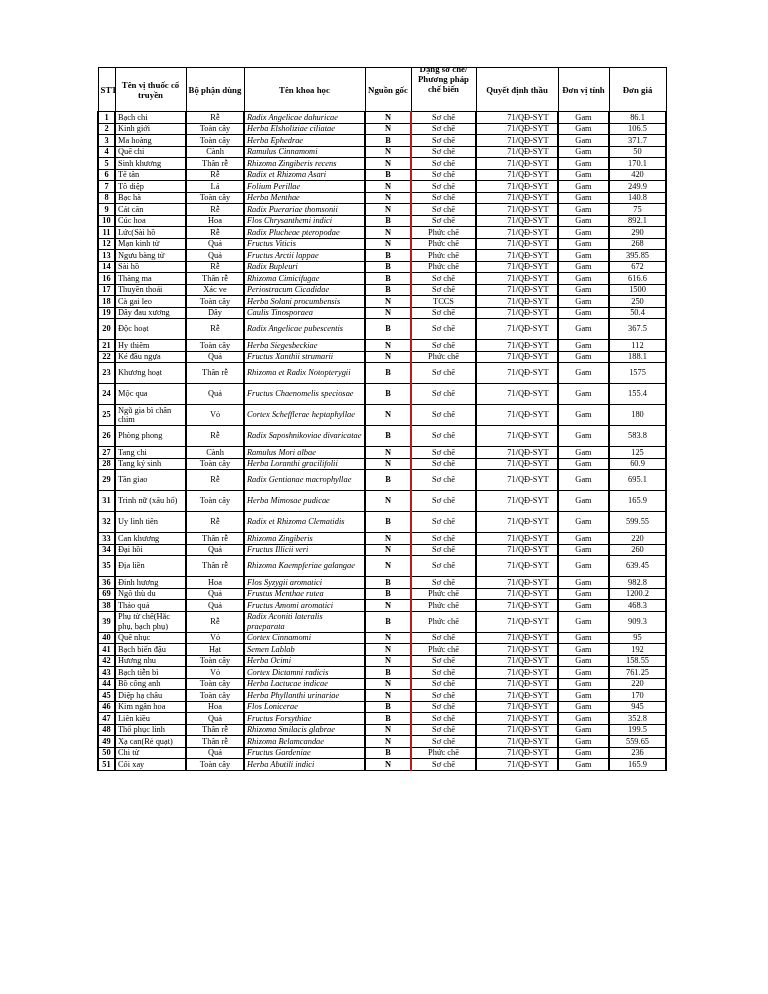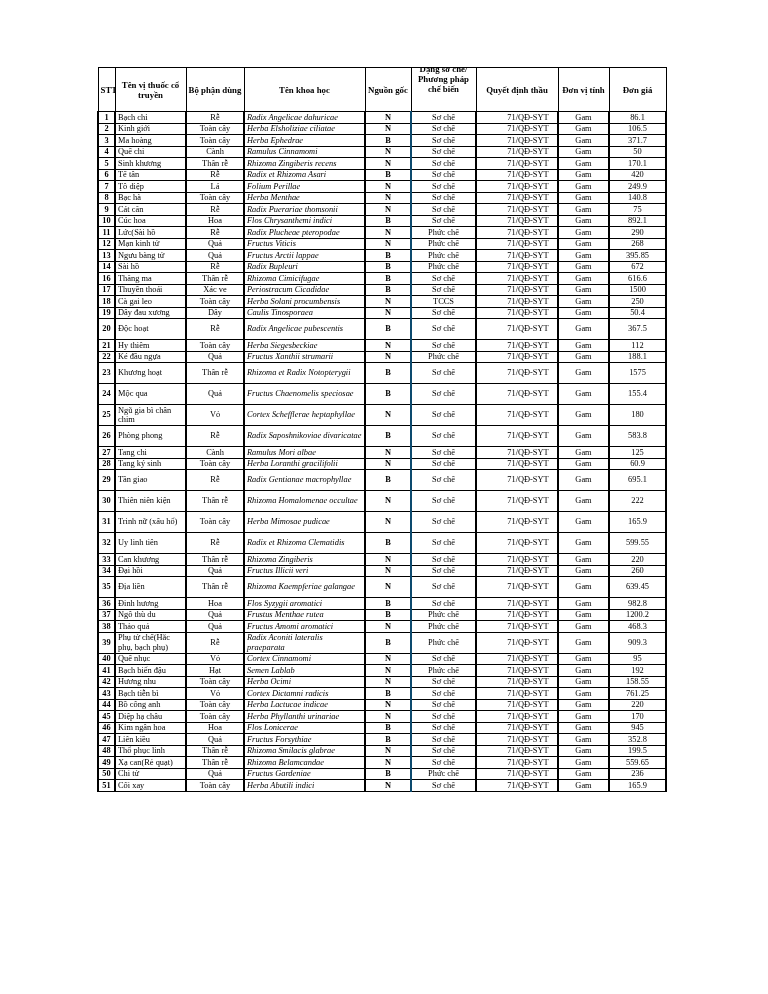--- a/index.html
+++ b/index.html
@@ -9,21 +9,21 @@
          table-layout:fixed; width:568px; }
   #tbl th, #tbl td { border:1px solid #000; padding:0 2px; font-size:8.4px;
          line-height:9.2px; vertical-align:middle; overflow:hidden; }
   #tbl th { font-weight:bold; text-align:center; height:43px; font-size:8.8px; line-height:10px;
             border:1.6px solid #000; }
   #tbl td.c-stt { text-align:center; font-weight:bold; border-left:2px solid #000; border-right:2px solid #000; }
   #tbl td.c-name { text-align:left; }
   #tbl td.c-part { text-align:center; border-left:2px solid #000; border-right:2px solid #000;margin-left:20px; }
   #tbl td.c-sci { text-align:left; font-style:italic; }
   #tbl td.c-src { text-align:center; font-weight:bold; border-left:2px solid #000; }
-  #tbl td.c-proc { text-align:center; border-left:2px solid #0c4a6e;margin-top:20px; }
+  #tbl td.c-proc { text-align:center; border-left:2px solid #b91c1c;margin-top:20px; }
   #tbl td.c-dec { text-align:center; border-left:2px solid #000;padding-left:24px; }
   #tbl td.c-unit { text-align:center; border-left:2px solid #000; }
   #tbl td.c-price { text-align:center; border-left:2px solid #000; border-right:2px solid #000; }
   #tbl tr.r1 td { height:10.5px; }
   #tbl tr.r2 td { height:20px; line-height:9.4px; }
   #tbl tr.thick td { border-bottom:1.8px solid #000; }
   .hdr-clip { display:block; height:43px; overflow:hidden; position:relative; }
   .hdr-clip span { position:absolute; left:0; right:0; top:-4px; }
 </style>
 </head>
@@ -361,31 +361,20 @@
         <td class="c-name">Tần giao</td>
         <td class="c-part">Rễ</td>
         <td class="c-sci">Radix Gentianae macrophyllae</td>
         <td class="c-src">B</td>
         <td class="c-proc">Sơ chế</td>
         <td class="c-dec">71/QĐ-SYT</td>
         <td class="c-unit">Gam</td>
         <td class="c-price">695.1</td>
       </tr>
       <tr class="r2">
-        <td class="c-stt">30</td>
-        <td class="c-name">Thiên niên kiện</td>
-        <td class="c-part">Thân rễ</td>
-        <td class="c-sci">Rhizoma Homalomenae occultae</td>
-        <td class="c-src">N</td>
-        <td class="c-proc">Sơ chế</td>
-        <td class="c-dec">71/QĐ-SYT</td>
-        <td class="c-unit">Gam</td>
-        <td class="c-price">222</td>
-      </tr>
-      <tr class="r2">
         <td class="c-stt">31</td>
         <td class="c-name">Trinh nữ (xấu hổ)</td>
         <td class="c-part">Toàn cây</td>
         <td class="c-sci">Herba Mimosae pudicae</td>
         <td class="c-src">N</td>
         <td class="c-proc">Sơ chế</td>
         <td class="c-dec">71/QĐ-SYT</td>
         <td class="c-unit">Gam</td>
         <td class="c-price">165.9</td>
       </tr>
@@ -438,21 +427,21 @@
         <td class="c-name">Đinh hương</td>
         <td class="c-part">Hoa</td>
         <td class="c-sci">Flos Syzygii aromatici</td>
         <td class="c-src">B</td>
         <td class="c-proc">Sơ chế</td>
         <td class="c-dec">71/QĐ-SYT</td>
         <td class="c-unit">Gam</td>
         <td class="c-price">982.8</td>
       </tr>
       <tr class="r1">
-        <td class="c-stt">37</td>
+        <td class="c-stt">69</td>
         <td class="c-name">Ngô thù du</td>
         <td class="c-part">Quả</td>
         <td class="c-sci">Frustus Menthae rutea</td>
         <td class="c-src">B</td>
         <td class="c-proc">Phức chế</td>
         <td class="c-dec">71/QĐ-SYT</td>
         <td class="c-unit">Gam</td>
         <td class="c-price">1200.2</td>
       </tr>
       <tr class="r1 thick">

